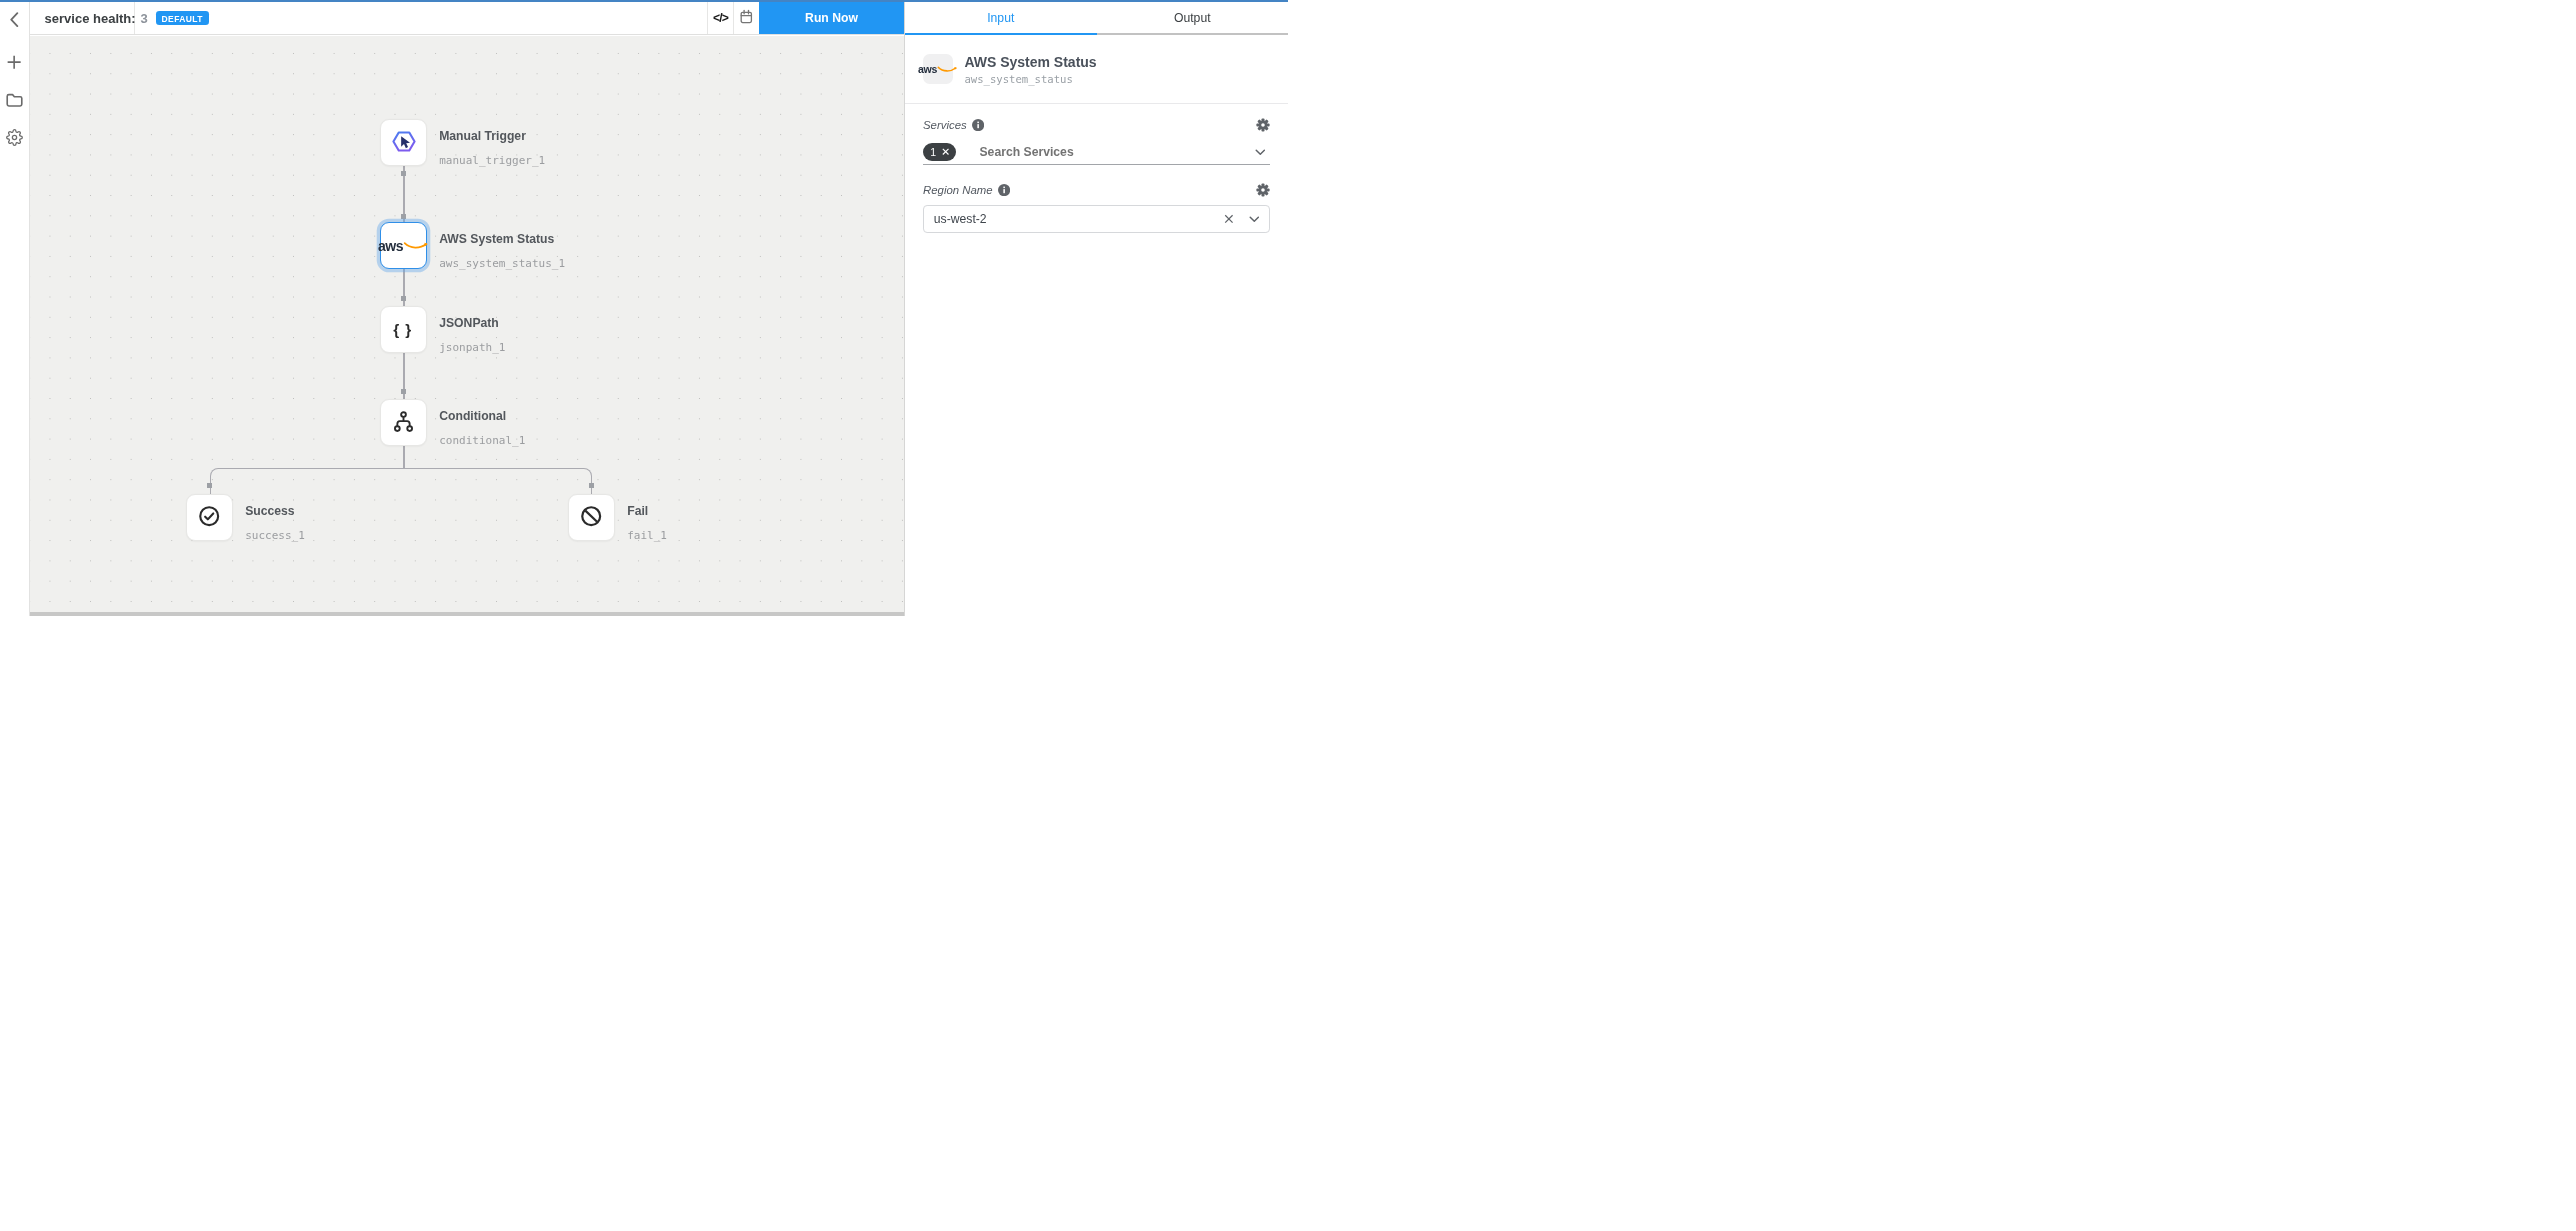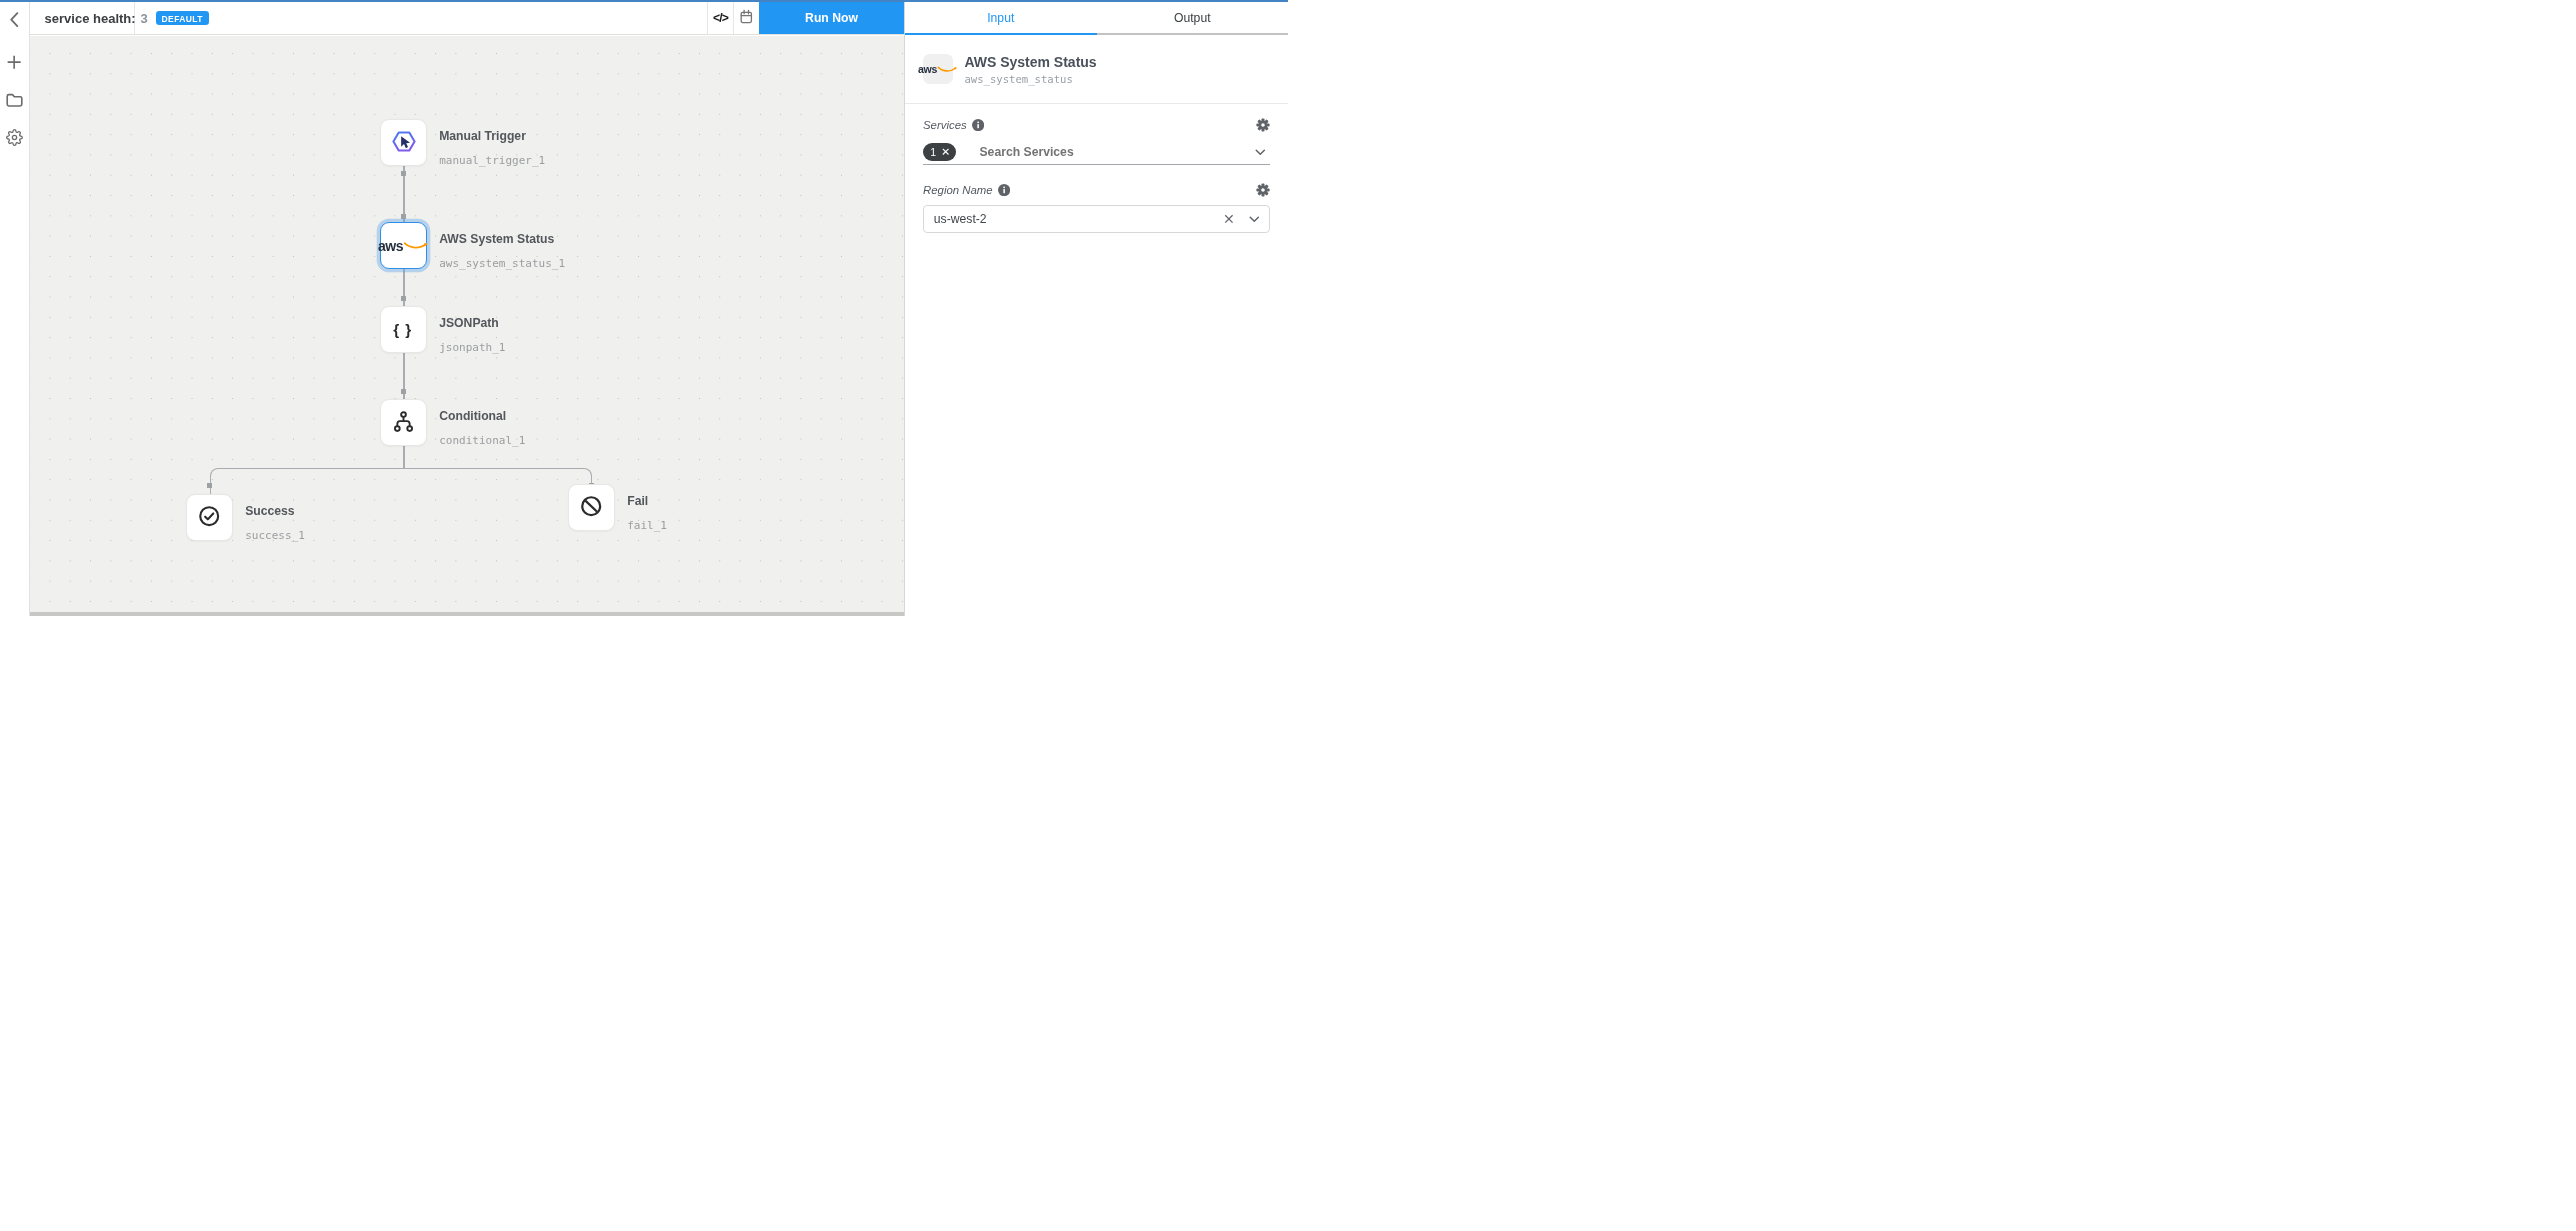--- a/index.html
+++ b/index.html
@@ -249,21 +249,21 @@
             <path d="M10 15.6 L13.3 18.9 L20 11.6" stroke-width="2.6" stroke-linecap="round" stroke-linejoin="round"></path>
           </svg>
         </span>
       </div>
       <div class="node-label">
         <div class="node-title">Success</div>
         <div class="node-name mono">success_1</div>
       </div>
     </div>
 
-    <div class="node-group" style="left:538px; top:448px;">
+    <div class="node-group" style="left:538px; top:458px;">
       <div class="node-box">
         <span>
           <svg width="24.4" height="24.4" viewBox="0 0 30 30" fill="none" stroke="#2b2b2b">
             <circle cx="15" cy="15" r="11" stroke-width="2.7"></circle>
             <line x1="7.8" y1="8.2" x2="22.2" y2="21.8" stroke-width="2.7"></line>
           </svg>
         </span>
       </div>
       <div class="node-label">
         <div class="node-title">Fail</div>

